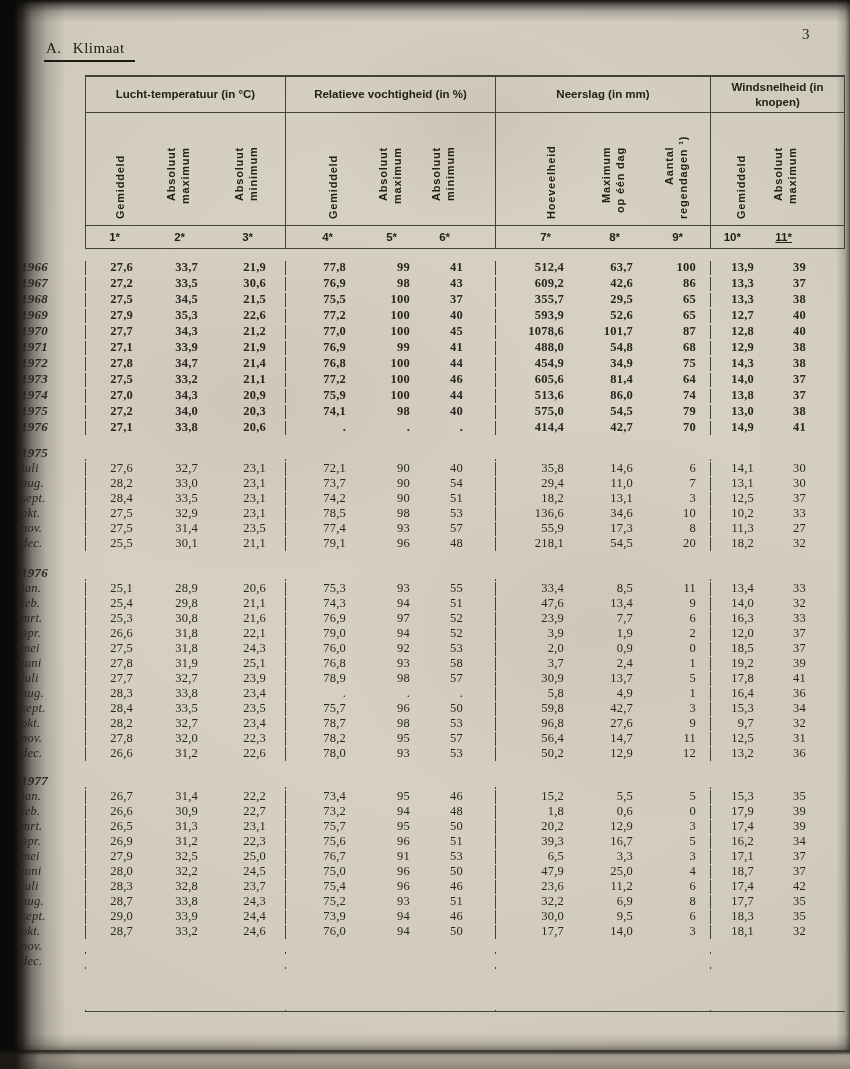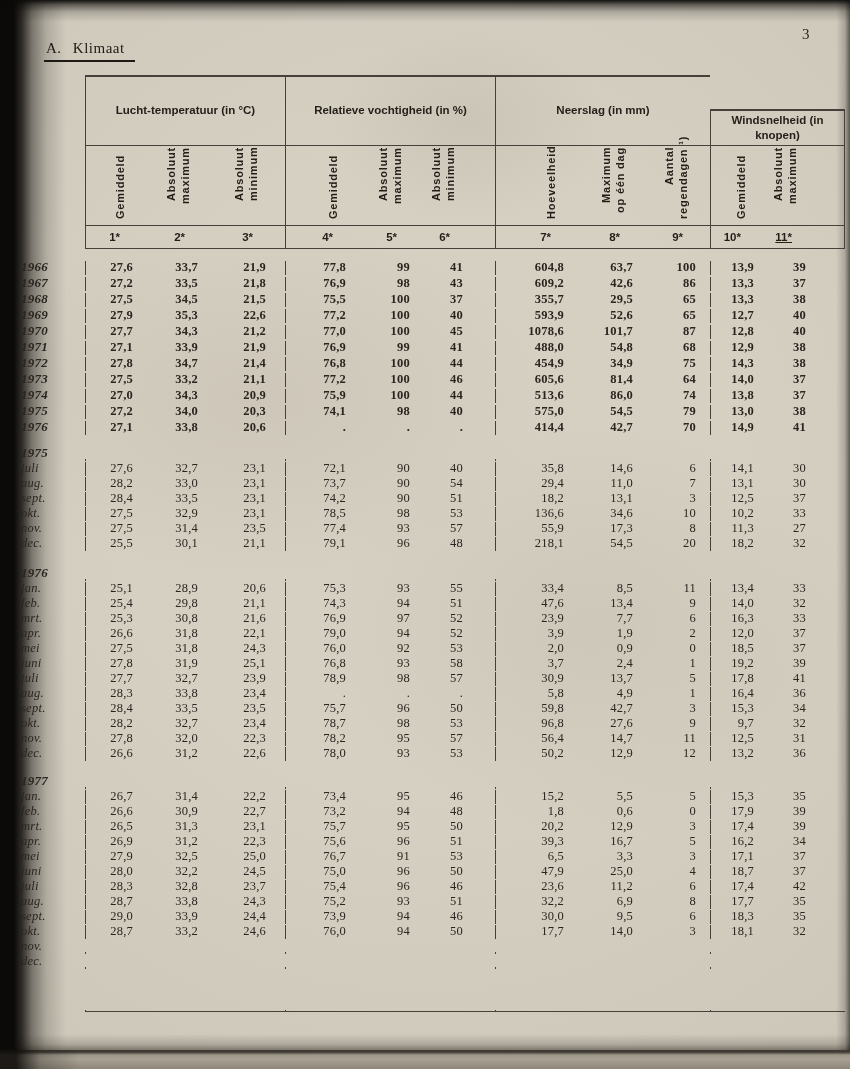--- a/index.html
+++ b/index.html
@@ -79,21 +79,21 @@
   
   .group-row{grid-template-columns:67px 200px 210px 215px 135px;height:38px;}
   .group-row > .g{
     border-left:1.4px solid var(--line);
     border-top:2px solid var(--line);
     border-bottom:1.4px solid var(--line);
     display:flex;align-items:center;justify-content:center;text-align:center;
     font-family:"Liberation Sans", sans-serif;font-weight:bold;font-size:11.5px;
     line-height:1.3;color:#221e18;padding:2px 6px;
   }
-  .group-row > .g:last-child{border-right:1.4px solid var(--line);margin-top:34px;}
+  .group-row > .g:last-child{border-right:1.4px solid var(--line);}
 
   
   .rot-row{height:112px;}
   .rot-row > :not(:first-child){
     display:flex;align-items:flex-end;justify-content:flex-end;padding-bottom:6px;
   }
   .rot-row > :last-child{border-right:1.4px solid var(--line);}
   .rot-row > :nth-child(2){padding-right:13px}
   .rot-row > :nth-child(3){padding-right:13px}
   .rot-row > :nth-child(4){padding-right:25px}
@@ -232,31 +232,31 @@
 
       <div class="tbody">
           <div class="tr r12 annual first">
             <div class="td label">1966</div>
             <div class="td">27,6</div>
             <div class="td">33,7</div>
             <div class="td">21,9</div>
             <div class="td">77,8</div>
             <div class="td">99</div>
             <div class="td">41</div>
-            <div class="td">604,8</div>
+            <div class="td">512,4</div>
             <div class="td">63,7</div>
             <div class="td">100</div>
             <div class="td">13,9</div>
             <div class="td">39</div>
           </div>
           <div class="tr r12 annual">
             <div class="td label">1967</div>
             <div class="td">27,2</div>
             <div class="td">33,5</div>
-            <div class="td">21,8</div>
+            <div class="td">30,6</div>
             <div class="td">76,9</div>
             <div class="td">98</div>
             <div class="td">43</div>
             <div class="td">609,2</div>
             <div class="td">42,6</div>
             <div class="td">86</div>
             <div class="td">13,3</div>
             <div class="td">37</div>
           </div>
           <div class="tr r12 annual">

